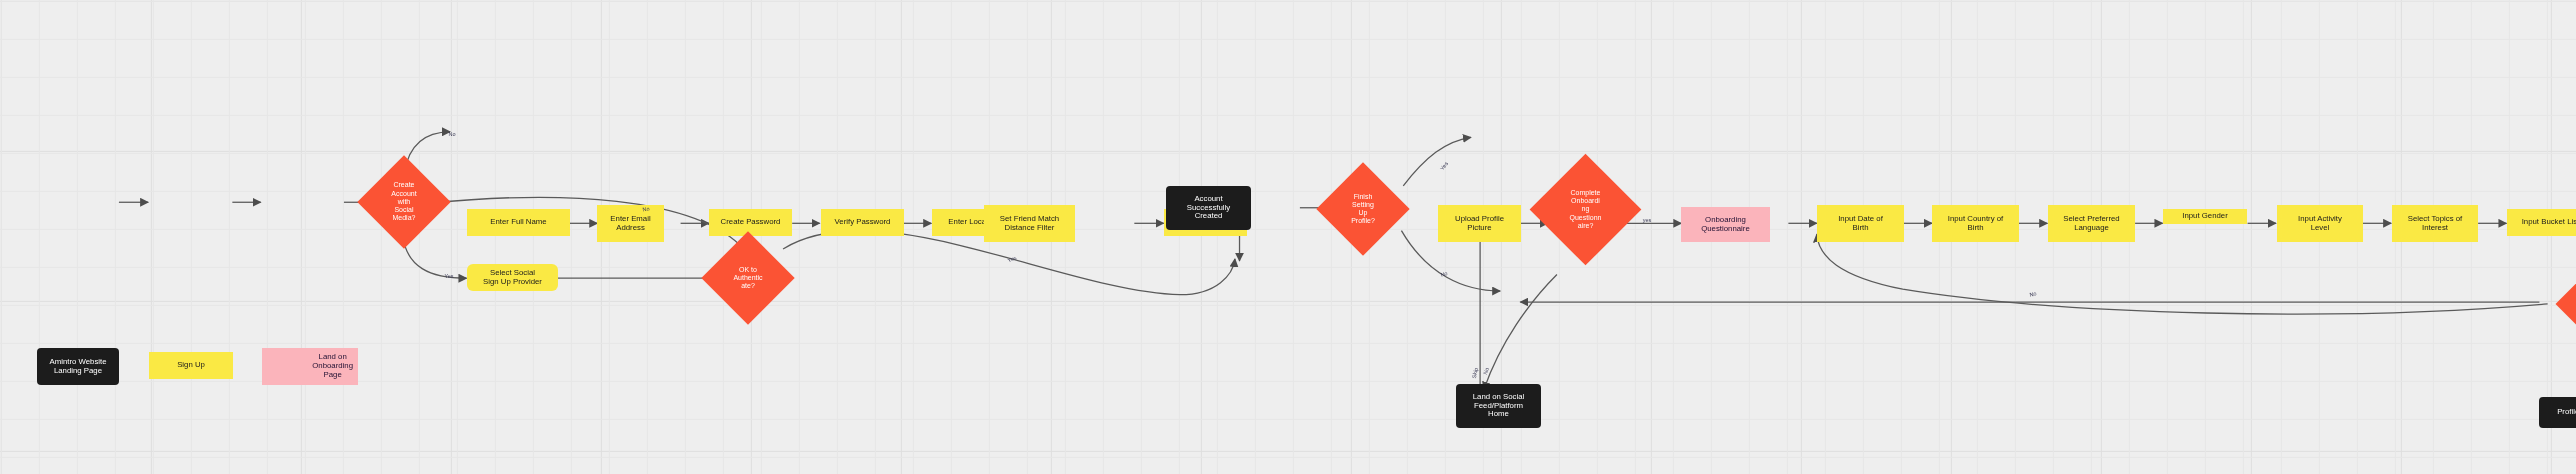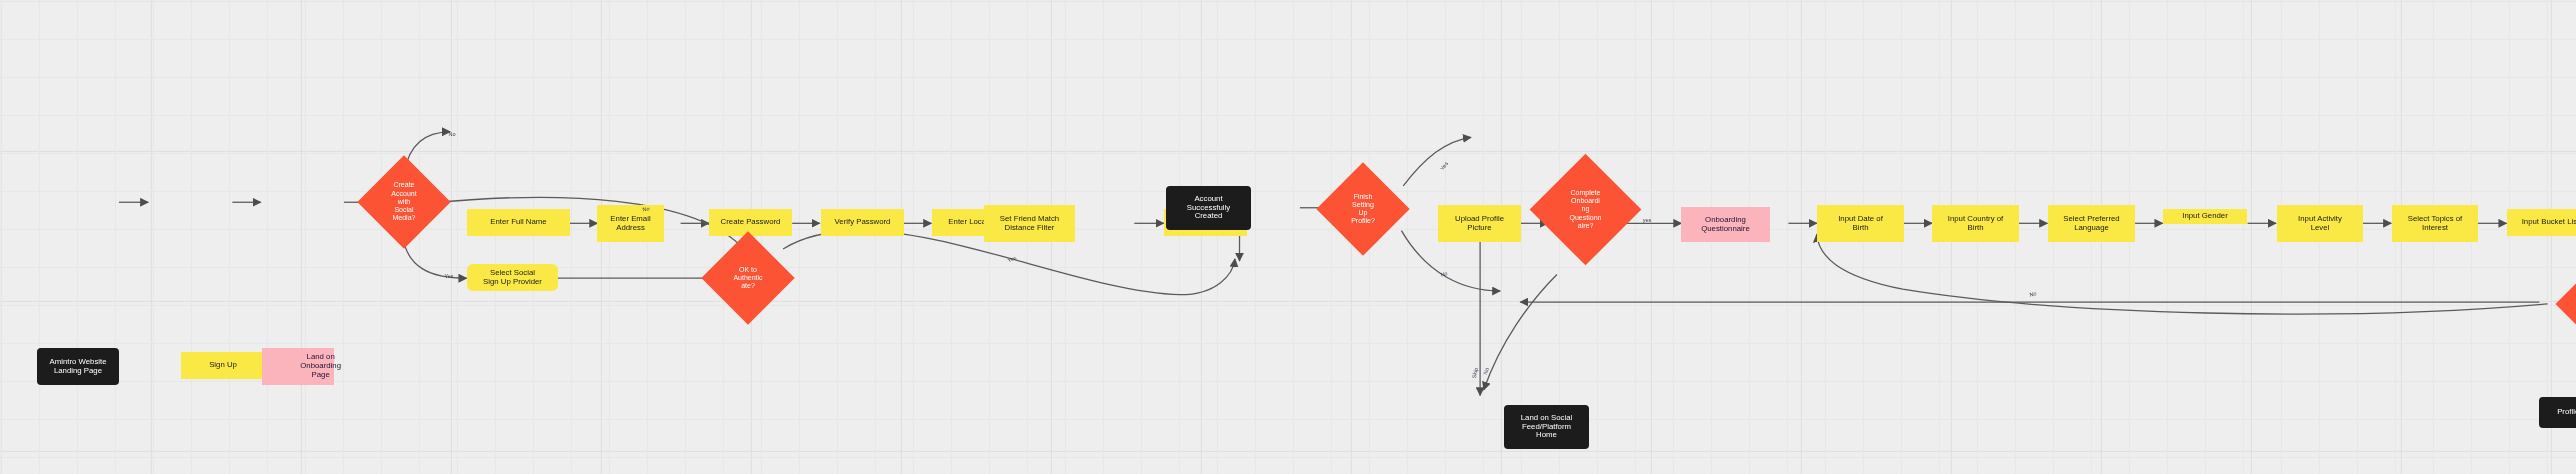--- a/index.html
+++ b/index.html
@@ -143,23 +143,23 @@
 
       <path d="M 2785 332 C 2560 352 2250 344 2080 316 C 2010 302 1988 280 1986 256"></path>
 
       <path d="M 2776 330 L 1662 330"></path>
     </g>
   </svg>
 
   <div class="node node-terminal" style="left:37px; top:348px; width:82px; height:37px;">Amintro Website
 Landing Page</div>
 
-  <div class="node node-rect" style="left:149px; top:352px; width:84px; height:27.4px;margin-left:32px;">Sign Up</div>
-
-  <div class="node node-pink" style="left:262px; top:348px; width:72px; height:37px;padding-left:48px;">Land on
+  <div class="node node-rect" style="left:149px; top:352px; width:84px; height:27.4px;">Sign Up</div>
+
+  <div class="node node-pink" style="left:262px; top:348px; width:96px; height:37px;padding-left:48px;">Land on
 Onboarding Page</div>
 
   <div class="node-diamond-wrap" style="left:371px; top:169px; width:66px; height:66px;">
     <div class="dshape"></div>
     <div class="dlabel">Create
 Account
 with
 Social
 Media?</div>
   </div>
@@ -236,21 +236,21 @@
 
   <div class="node node-rect" style="left:2507px; top:209px; width:87px; height:27.4px;">Input Bucket List</div>
 
   <div class="node-diamond-wrap" style="left:2570px; top:269px; width:70px; height:70px;">
     <div class="dshape"></div>
     <div class="dlabel">Complete
 Questionn
 aire?</div>
   </div>
 
-  <div class="node node-terminal" style="left:1456px; top:405px; width:85px; height:44px;margin-left:48px;">Land on Social
+  <div class="node node-terminal" style="left:1456px; top:384px; width:85px; height:44px;">Land on Social
 Feed/Platform
 Home</div>
 
   <div class="node node-terminal" style="left:2539px; top:397px; width:94px; height:31px;">Profile Complete</div>
 
   <div class="edge-label" style="left:452px; top:134px;">No</div>
   <div class="edge-label" style="left:449px; top:276px;">Yes</div>
   <div class="edge-label" style="left:646px; top:209px; transform:translate(-50%,-50%) rotate(-8deg);">No</div>
   <div class="edge-label" style="left:1012px; top:259px; transform:translate(-50%,-50%) rotate(-20deg);">Yes</div>
   <div class="edge-label" style="left:1444px; top:166px; transform:translate(-50%,-50%) rotate(-52deg);">Yes</div>

